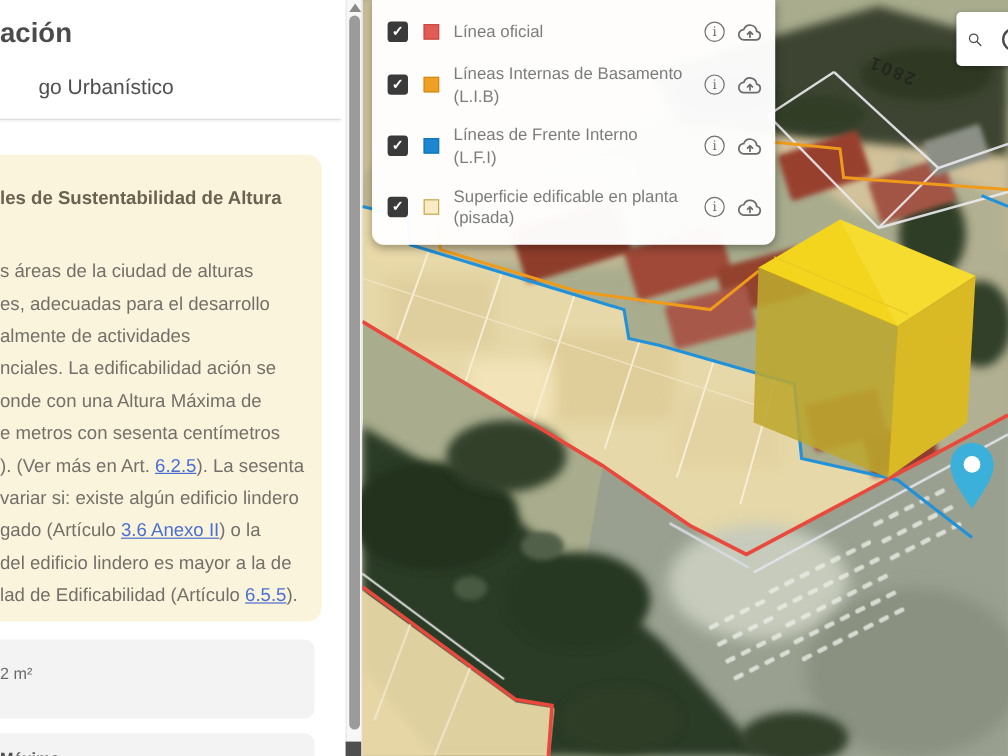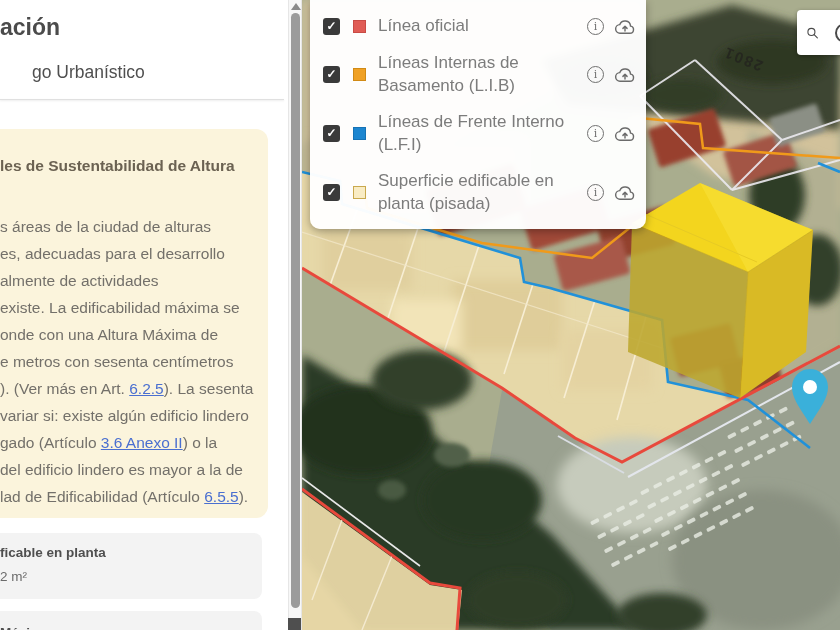--- a/index.html
+++ b/index.html
@@ -43,21 +43,21 @@
   #layer-panel{left:310px;top:0;width:336px;background:rgba(255,255,255,.97);
                border-radius:0 0 10px 10px;box-shadow:0 2px 8px rgba(0,0,0,.35);
                padding:13px 10px 13px 13px;box-sizing:border-box;z-index:6;}
   .lp-row{display:flex;align-items:center;min-height:26px;margin-bottom:13px;}
   .lp-row:last-child{margin-bottom:0;}
   .lp-check{width:17px;height:17px;background:#3a3a3a;border-radius:3px;color:#fff;
             font-size:12px;font-weight:700;line-height:17px;text-align:center;
             flex:0 0 17px;cursor:pointer;}
   .lp-swatch{width:13px;height:13px;margin:0 12px 0 13px;flex:0 0 13px;
              border:1px solid rgba(0,0,0,.18);box-sizing:border-box;}
-  .lp-label{font-size:17px;color:#7c7c7c;width:192px;line-height:1.35;}
+  .lp-label{font-size:14px;color:#7c7c7c;width:192px;line-height:1.35;}
   .lp-icons{margin-left:auto;display:flex;align-items:center;gap:10px;}
   .ico-info{width:17px;height:17px;border:1.5px solid #6f6f6f;border-radius:50%;
             color:#6f6f6f;font-family:"DejaVu Serif",serif;font-size:11px;
             line-height:16px;text-align:center;box-sizing:border-box;cursor:pointer;}
   .ico-cloud{cursor:pointer;display:flex;}
 
   
   #search-box{left:797px;top:10px;width:60px;height:45px;background:#fff;
               border-radius:4px;box-shadow:0 1px 4px rgba(0,0,0,.3);z-index:6;
               display:flex;align-items:center;padding-left:9px;box-sizing:border-box;}
@@ -341,33 +341,32 @@
   <div id="side-title" class="abs">ación</div>
   <div id="side-subtitle" class="abs">go Urbanístico</div>
   <div id="side-divider" class="abs"></div>
 
   <div id="info-card" class="abs">
     <div id="info-heading">les de Sustentabilidad de Altura</div>
     <div id="info-paragraph">
         <div class="pline"><span>s áreas de la ciudad de alturas</span></div>
         <div class="pline"><span>es, adecuadas para el desarrollo</span></div>
         <div class="pline"><span>almente de actividades</span></div>
-        <div class="pline"><span>existe. La edificabilidad máxima se</span></div>
+        <div class="pline"><span>nciales. La edificabilidad ación se</span></div>
         <div class="pline"><span>onde con una Altura Máxima de</span></div>
         <div class="pline"><span>e metros con sesenta centímetros</span></div>
         <div class="pline"><span>). (Ver más en Art. </span><a>6.2.5</a><span>). La sesenta</span></div>
         <div class="pline"><span>variar si: existe algún edificio lindero</span></div>
         <div class="pline"><span>gado (Artículo </span><a>3.6 Anexo II</a><span>) o la</span></div>
         <div class="pline"><span>del edificio lindero es mayor a la de</span></div>
         <div class="pline"><span>lad de Edificabilidad (Artículo </span><a>6.5.5</a><span>).</span></div>
       </div>
   </div>
 
   <div id="card1" class="abs gray-card">
-    <div class="c-label">ficable en planta</div>
     <div class="c-value">2 m²</div>
   </div>
   <div id="card2" class="abs gray-card">
     <div class="c-label">Máxima</div>
   </div>
 </div>
 
 <div id="scrollbar" class="abs"></div>
 <div id="sb-up" class="abs"></div>
 <div id="sb-thumb" class="abs"></div>

